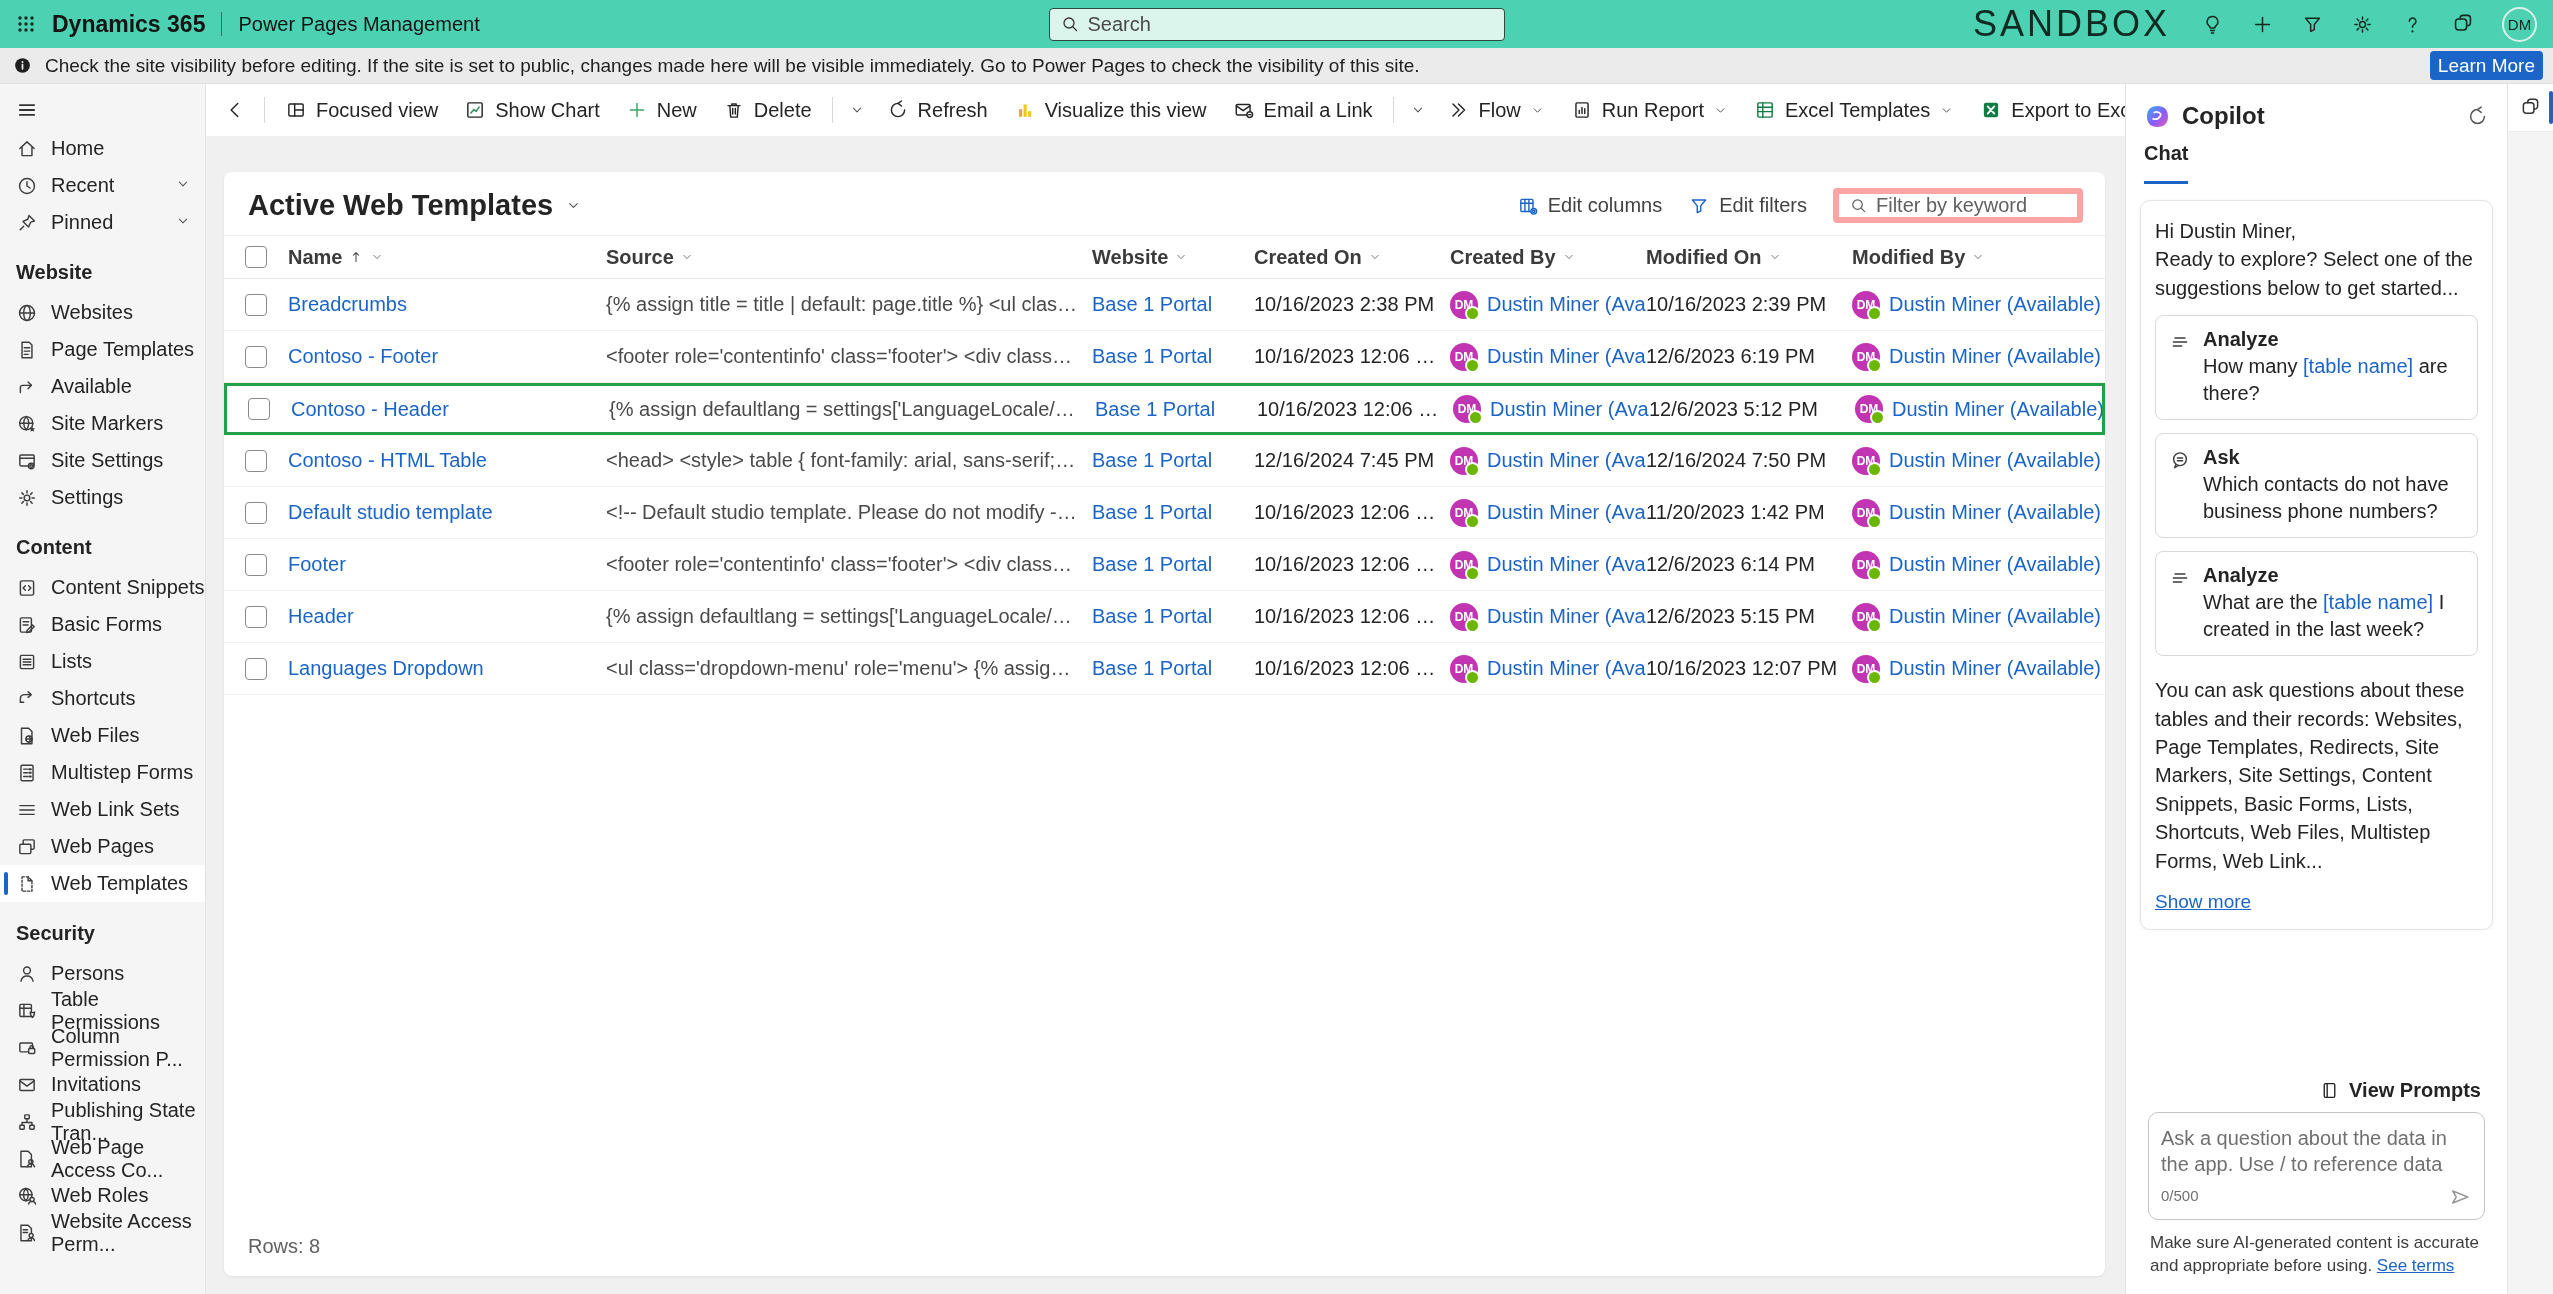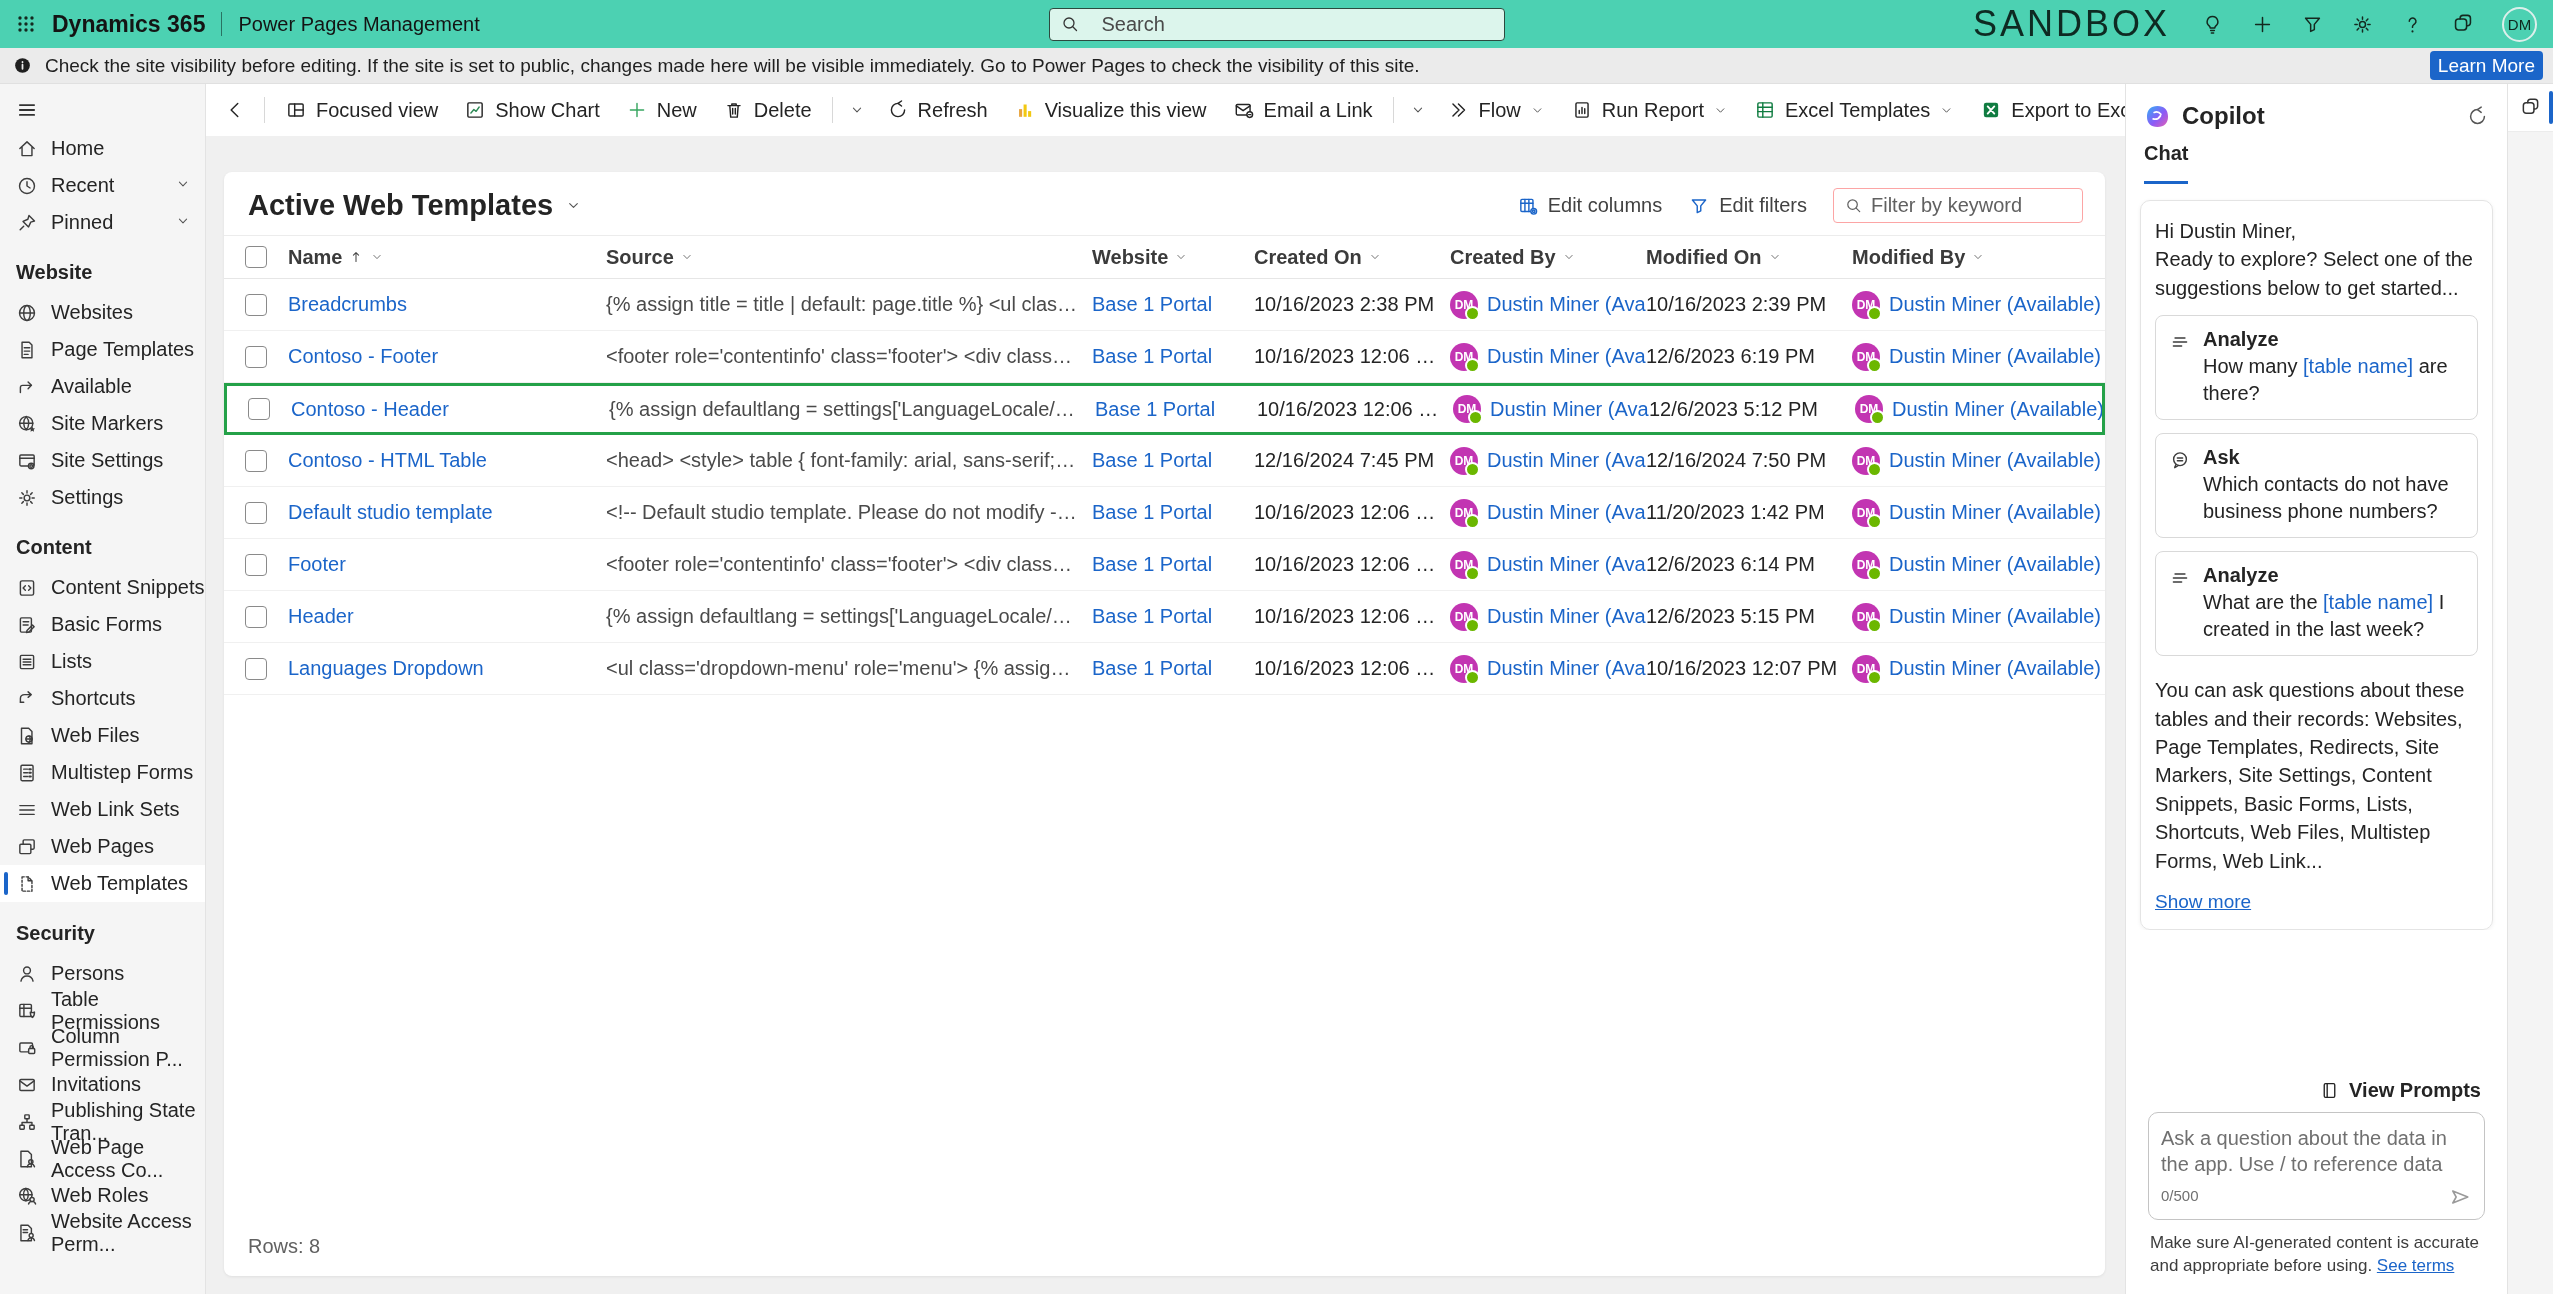--- a/index.html
+++ b/index.html
@@ -19,21 +19,21 @@
   *{box-sizing:border-box;margin:0;padding:0;font-family:"Liberation Sans",sans-serif;}
   html,body{width:2553px;height:1294px;overflow:hidden;background:var(--bg);}
   svg.ic{flex:none;stroke:currentColor;fill:none;stroke-width:1.3;stroke-linecap:round;stroke-linejoin:round;}
 
   
   .topbar{height:48px;background:var(--teal);display:flex;align-items:center;color:#17322a;position:relative;}
   .waffle{width:52px;height:48px;display:flex;align-items:center;justify-content:center;cursor:pointer;color:#14291f;}
   .brand{font-size:23px;font-weight:700;color:#141414;margin-right:16px;}
   .tb-div{width:1px;height:24px;background:rgba(0,0,0,.45);margin-right:16px;}
   .appname{font-size:20px;color:#141414;}
-  .tb-search{position:absolute;left:50%;transform:translateX(-50%);width:456px;height:33px;background:#dcf5ec;border:1px solid #2c4a3f;border-radius:4px;display:flex;align-items:center;padding:0 10px;gap:22px;color:#333;}
+  .tb-search{position:absolute;left:50%;transform:translateX(-50%);width:456px;height:33px;background:#dcf5ec;border:1px solid #2c4a3f;border-radius:4px;display:flex;align-items:center;padding:0 10px;gap:8px;color:#333;}
   .tb-search input{border:none;outline:none;background:transparent;font-size:20px;color:#333;width:100%;}
   .tb-search input::placeholder{color:#4a4a4a;}
   .tb-right{margin-left:auto;display:flex;align-items:center;gap:27px;padding-right:16px;color:#14291f;}
   .sandbox{font-size:36px;letter-spacing:3px;color:#0e2a22;font-weight:400;margin-right:4px;}
   .tb-icon{display:flex;align-items:center;cursor:pointer;}
   .tb-avatar{width:35px;height:35px;border-radius:50%;border:2px solid rgba(245,245,245,.85);display:flex;align-items:center;justify-content:center;font-size:15px;color:#10291f;cursor:pointer;}
 
   
   .banner{height:36px;background:#ebebeb;display:flex;align-items:center;padding:0 10px 0 12px;border-bottom:1px solid #e0e0e0;}
   .banner-text{font-size:19px;color:#1f1f1f;margin-left:12px;}
@@ -62,21 +62,21 @@
   .share-btn{display:flex;align-items:center;gap:9px;background:var(--accent);color:#fff;font-size:20px;height:38px;padding:0 14px;border-radius:4px;cursor:pointer;}
 
   
   .card{background:#fff;border-radius:8px;margin:12px 20px 18px 18px;flex:1;display:flex;flex-direction:column;box-shadow:0 1px 3px rgba(0,0,0,.07);min-height:0;}
   .card-head{display:flex;align-items:center;padding:16px 22px 12px 24px;}
   .view-title{font-size:29px;font-weight:700;color:var(--ink);display:flex;align-items:center;gap:12px;}
   .view-title .cv{color:#555;cursor:pointer;}
   .view-controls{margin-left:auto;display:flex;align-items:center;gap:26px;}
   .vc-btn{display:flex;align-items:center;gap:9px;font-size:20px;color:var(--ink2);cursor:pointer;}
   .vc-btn .ic{color:var(--accent);}
-  .kw-filter{width:250px;height:35px;border:1px solid #fca5a5;border-radius:4px;display:flex;align-items:center;gap:8px;padding:0 10px;color:#616161;background:#fff;}
+  .kw-filter{width:250px;height:35px;border:6px solid #fca5a5;border-radius:4px;display:flex;align-items:center;gap:8px;padding:0 10px;color:#616161;background:#fff;}
   .kw-filter input{border:none;outline:none;font-size:20px;color:#333;width:100%;}
   .kw-filter input::placeholder{color:#616161;}
 
   .grid-row{display:grid;grid-template-columns:64px 318px 486px 162px 196px 196px 206px 1fr;align-items:center;}
   .ghead{height:44px;border-top:1px solid #ececec;border-bottom:1px solid #e6e6e6;}
   .ghead .hcell{display:flex;align-items:center;gap:6px;font-size:20px;font-weight:700;color:#3b3b3b;cursor:pointer;}
   .ghead .cv{color:#666;}
   .gbody{min-height:0;}
   .trow{height:52px;border-bottom:1px solid #f0f0f0;background:#fff;}
   .trow.hl{border:3px solid var(--green-hl);}

